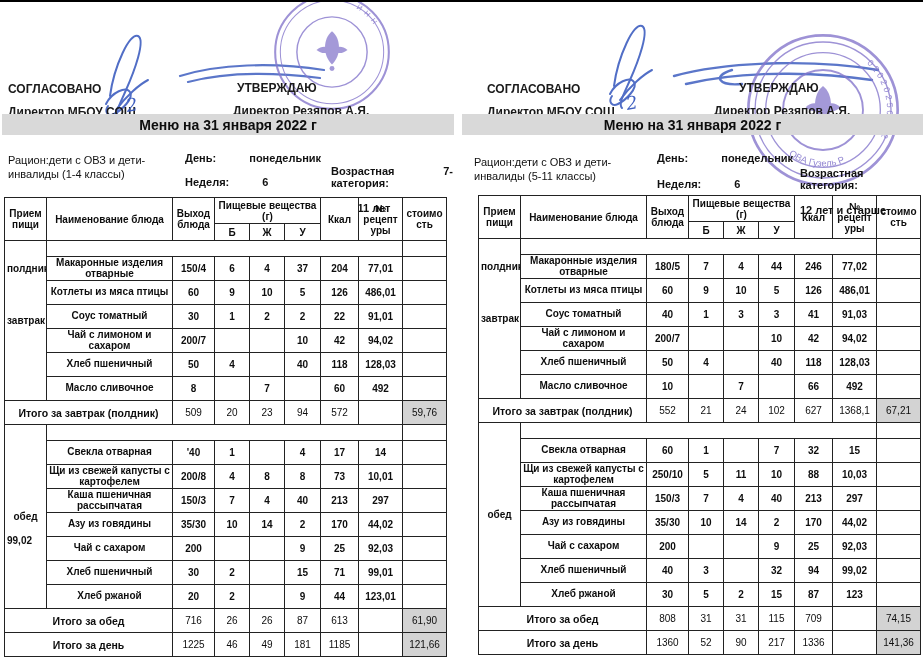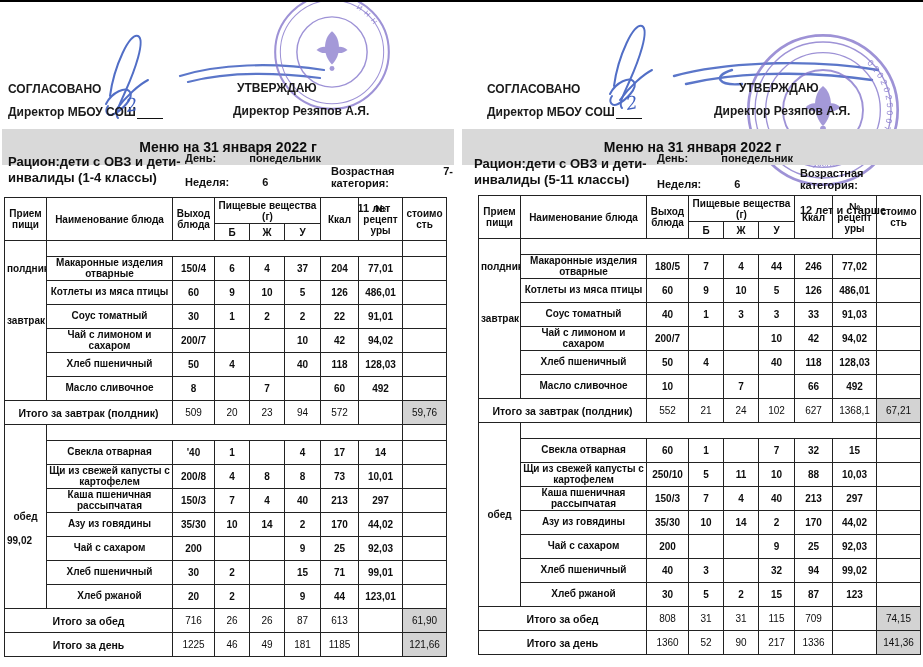--- a/index.html
+++ b/index.html
@@ -6,27 +6,27 @@
   .canvas{position:relative;width:923px;height:667px;background:#fff;overflow:hidden;
           font-family:"Liberation Sans",sans-serif;color:#111;border-top:2px solid #000;box-sizing:border-box;}
   .half{position:absolute;top:0;width:461px;height:667px;}
   .half.left{left:0;} .half.right{left:462px;}
 
   .lbl{position:absolute;font-weight:700;font-size:12px;color:#1a1a1a;white-space:nowrap;}
   .uline{display:inline-block;width:26px;border-bottom:1.5px solid #111;height:12px;vertical-align:bottom;margin-left:1px;}
   .hw2{position:absolute;color:#3f5fc0;font-family:"DejaVu Serif",serif;font-style:italic;
        font-size:18px;transform:rotate(-10deg);font-weight:400;}
 
-  .titlebar{position:absolute;top:127px;height:36px;background:#d9d9d9;
+  .titlebar{position:absolute;top:112px;height:21px;background:#d9d9d9;
             display:flex;align-items:center;justify-content:center;
             font-weight:700;font-size:14px;color:#0d0d0d;}
   .half.left .titlebar{left:2px;width:452px;}
   .half.right .titlebar{left:0;width:461px;}
 
-  .ration{position:absolute;top:152px;font-weight:700;font-size:13px;line-height:1.25;width:175px;}
+  .ration{position:absolute;top:152px;font-weight:400;font-size:11px;line-height:1.25;width:175px;}
   .half.left .ration{left:8px;} .half.right .ration{left:12px;top:154px;}
   .kv{position:absolute;font-size:11px;font-weight:700;white-space:nowrap;}
   .kv .val{font-weight:400;margin-left:30px;font-weight:700;}
   .ageblock{position:absolute;width:158px;font-size:11px;font-weight:700;}
   .ageblock .l1{display:flex;justify-content:space-between;padding-left:36px;}
   .ageblock .l2{text-align:center;margin-top:13px;}
   .half.left .ageblock{left:295px;top:163px;}
   .half.right .ageblock{left:302px;top:165px;}
 
   table.menu{position:absolute;border-collapse:collapse;table-layout:fixed;width:442px;
@@ -447,21 +447,21 @@
             <td class="num">126</td>
             <td class="num">486,01</td>
             <td class="num"></td>
           </tr>
           <tr class="frow">
             <td class="dish">Соус томатный</td>
             <td class="num">40</td>
             <td class="num">1</td>
             <td class="num">3</td>
             <td class="num">3</td>
-            <td class="num">33</td>
+            <td class="num">41</td>
             <td class="num">91,03</td>
             <td class="num"></td>
           </tr>
           <tr class="frow">
             <td class="dish">Чай с лимоном и сахаром</td>
             <td class="num">200/7</td>
             <td class="num"></td>
             <td class="num"></td>
             <td class="num">10</td>
             <td class="num">42</td>

